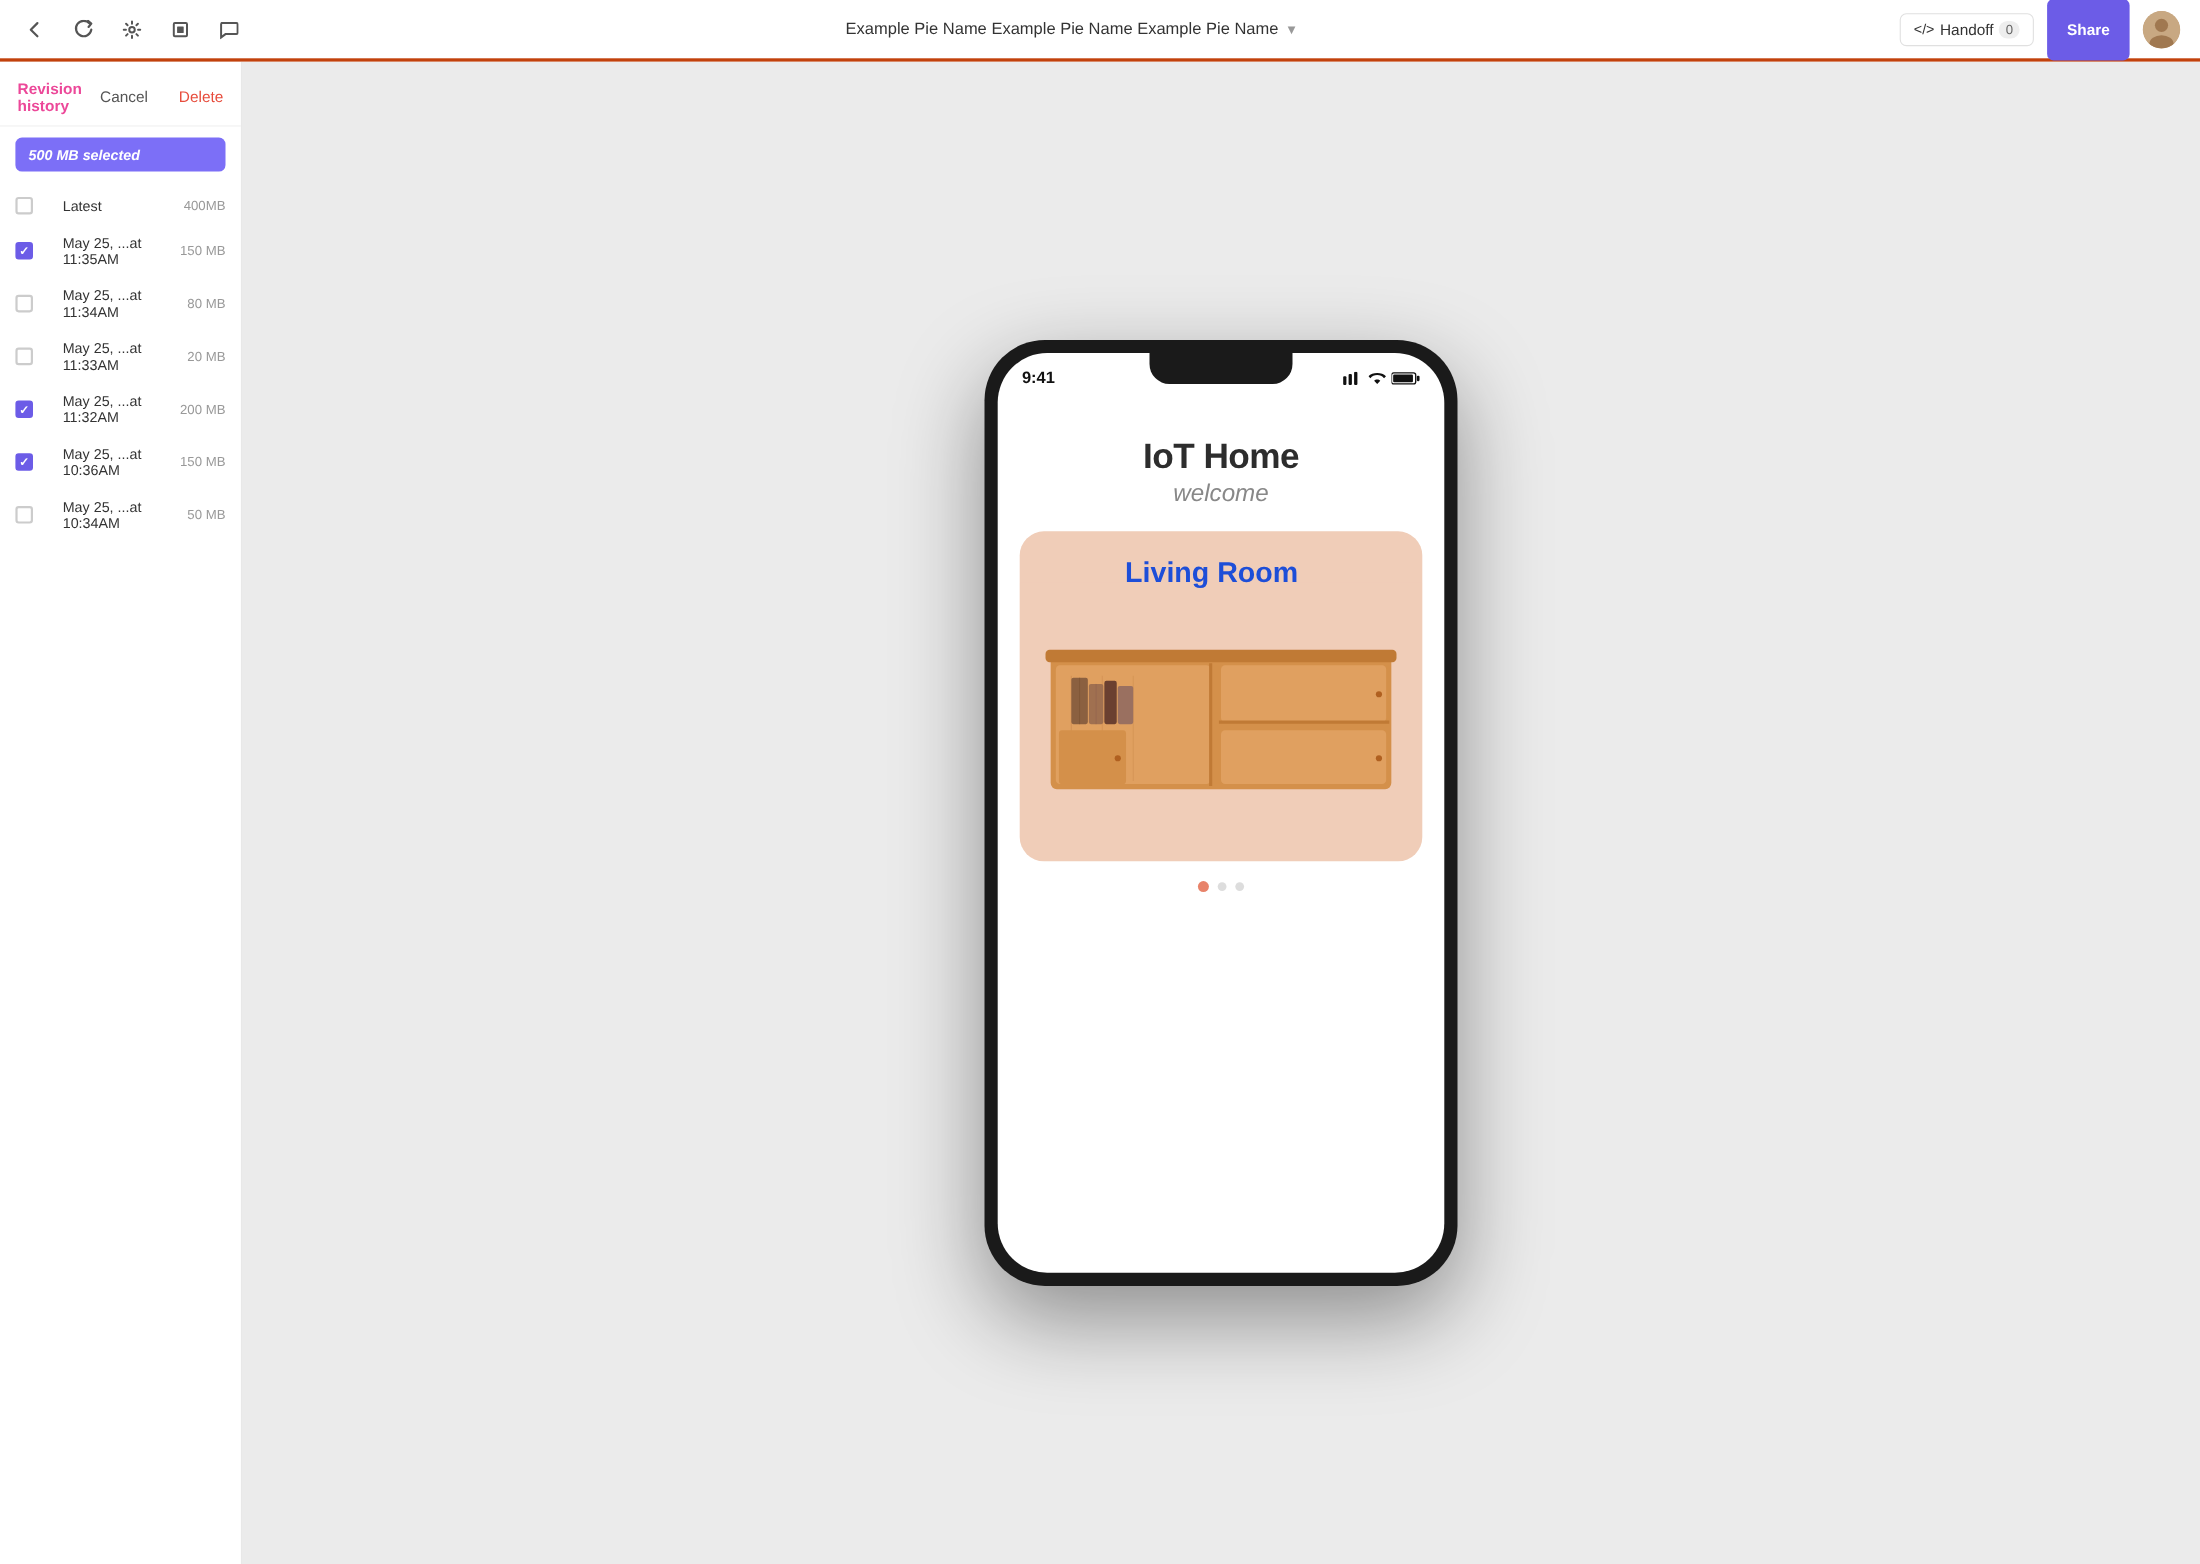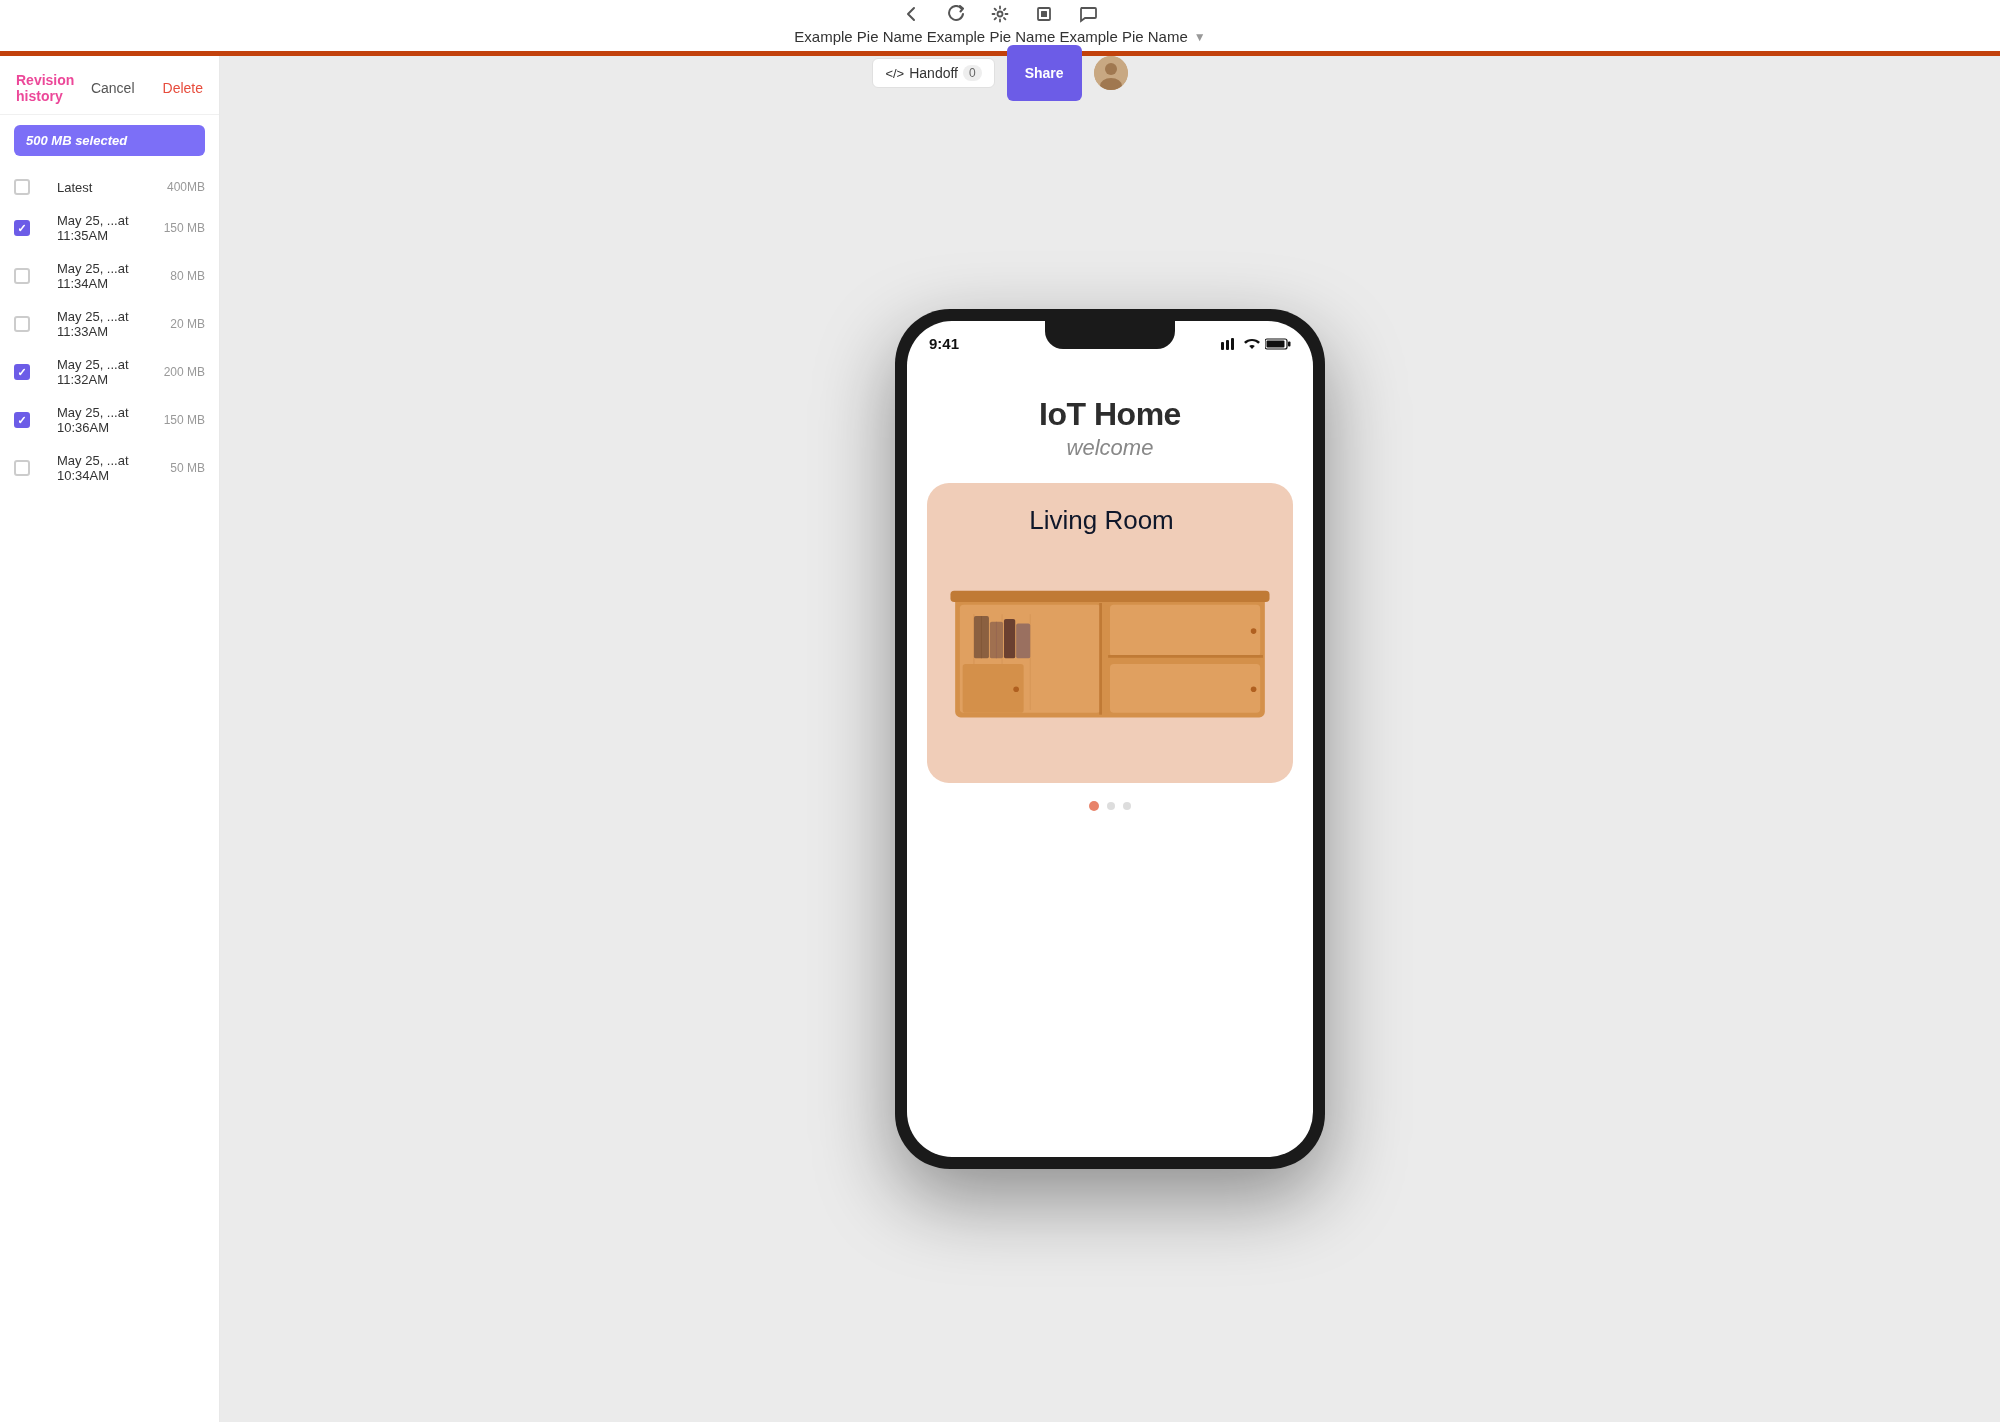--- a/index.html
+++ b/index.html
@@ -2,28 +2,27 @@
 <html><head>
   <meta charset="utf-8">
   <style>
     * { box-sizing: border-box; margin: 0; padding: 0; }
     body { font-family: -apple-system, BlinkMacSystemFont, 'Segoe UI', sans-serif; background: #f0f0f0; width: 2000px; height: 1422px; overflow: hidden; display: flex; flex-direction: column; }
 
     
     .top-nav {
       height: 56px;
       background: #ffffff;
-      border-bottom: 5px solid #c2410c;
+      border-bottom: 3px solid #c2410c;
       display: flex;
       align-items: center;
       padding: 0 18px;
       justify-content: space-between;
       flex-shrink: 0;
       z-index: 10;
-      flex-direction: column;
     }
     .nav-left { display: flex; align-items: center; gap: 16px; }
     .nav-icon { width: 28px; height: 28px; display: flex; align-items: center; justify-content: center; cursor: pointer; color: #555; }
     .nav-center { display: flex; align-items: center; gap: 6px; font-size: 15px; color: #333; font-weight: 400; cursor: pointer; }
     .nav-center .caret { color: #999; font-size: 12px; }
     .nav-right { display: flex; align-items: center; gap: 12px; }
     .handoff-btn {
       display: flex; align-items: center; gap: 5px;
       border: 1px solid #e0e0e0; border-radius: 6px;
       padding: 6px 12px; background: #fff; font-size: 14px; color: #333; cursor: pointer;
@@ -168,21 +167,21 @@
       overflow: hidden;
       margin-top: 22px;
       flex-shrink: 0;
       height: 300px;
       position: relative;
       display: flex; align-items: flex-start; justify-content: center;
     }
     .room-card-label {
       position: absolute; top: 22px; left: 0; right: 17px;
       text-align: center;
-      font-size: 26px; font-weight: 400; color: #0f172a;
+      font-size: 26px; font-weight: 700; color: #1d4ed8;
     }
 
     
     .furniture-svg { width: 100%; height: 100%; }
 
     
     .dots { display: flex; gap: 8px; margin-top: 18px; align-items: center; flex-shrink: 0; }
     .dot { width: 8px; height: 8px; border-radius: 50%; background: #ddd; }
     .dot.active { background: #e8836a; width: 10px; height: 10px; }
 

